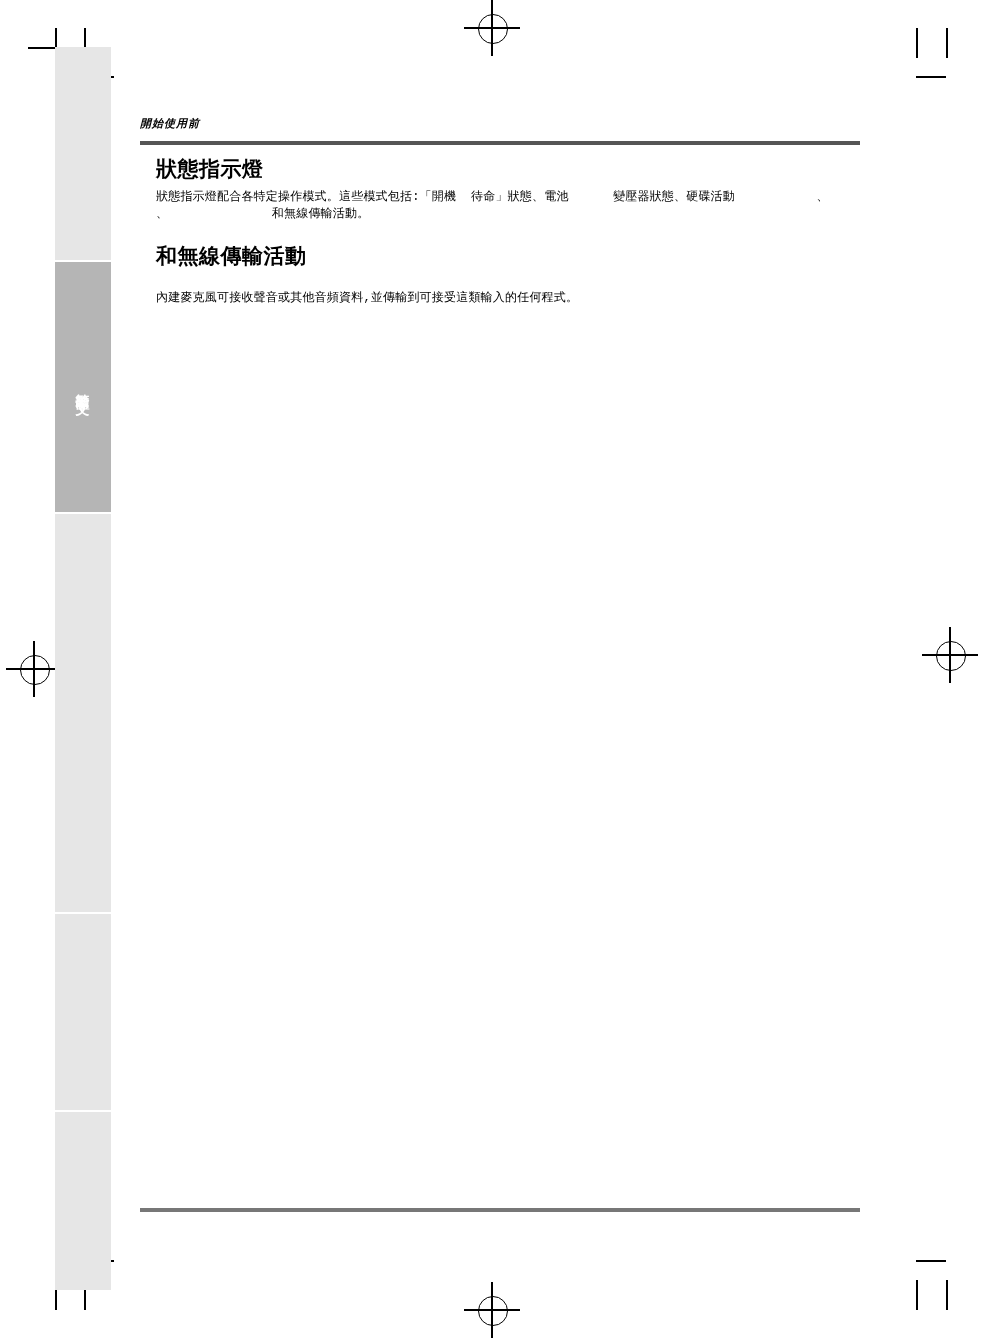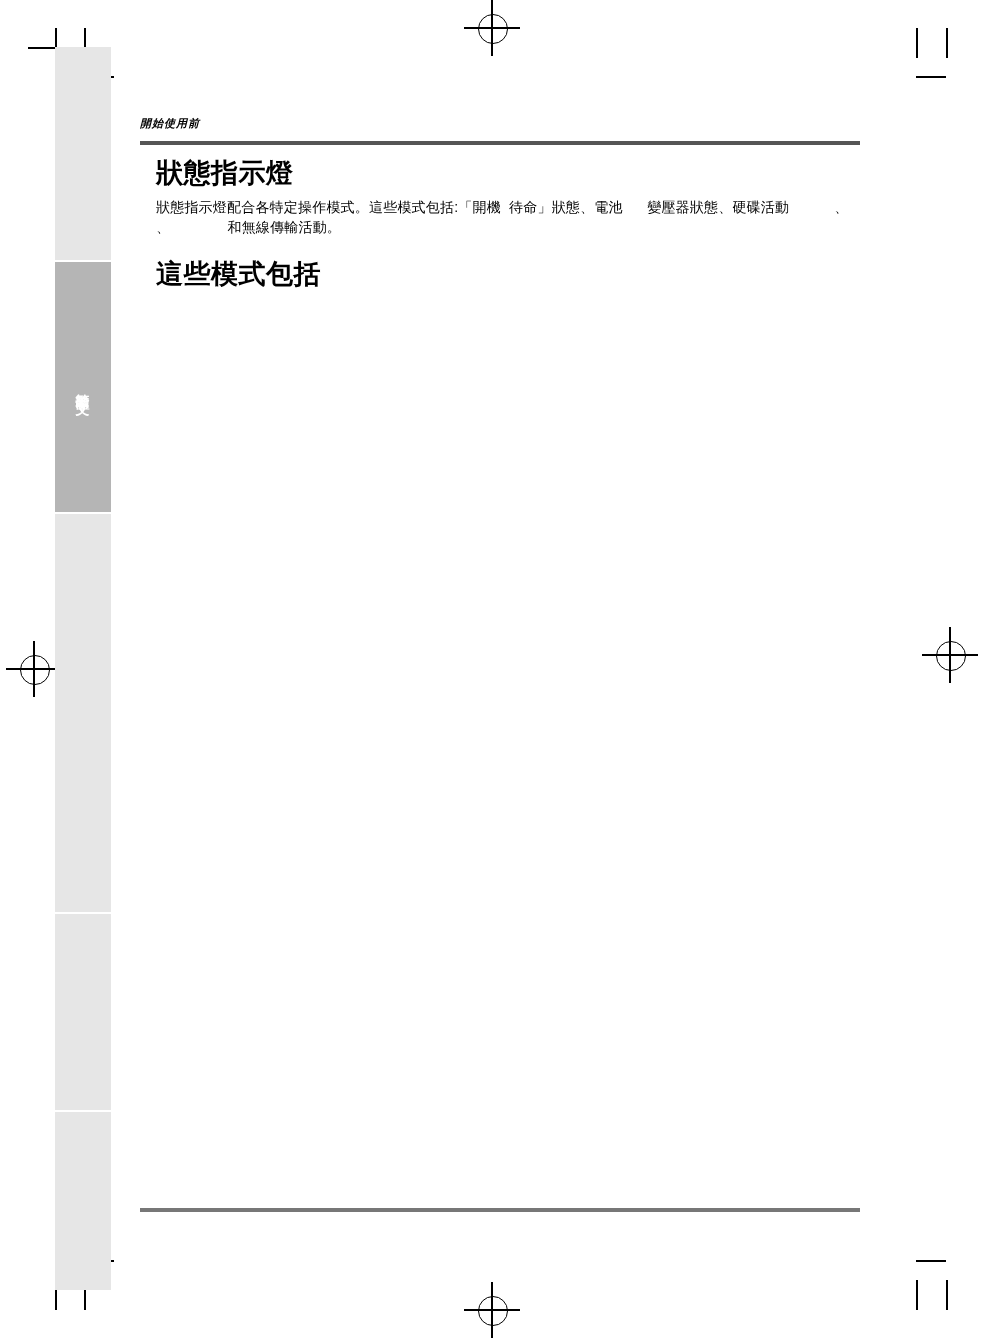--- a/index.html
+++ b/index.html
@@ -103,28 +103,28 @@
   }
 
   .content {
     position: absolute;
     left: 140px;
     top: 155px;
     width: 724px;
   }
   h2.sec {
     font-family: "DejaVu Sans", sans-serif;
-    font-size: 27px;
+    font-size: 21px;
     font-weight: bold;
     margin: 0 0 6px 16px;
     letter-spacing: 0.5px;
   }
   p.body {
-    font-family: Liberation Sans, sans-serif;
-    font-size: 14px;
+    font-family: Liberation Mono, monospace;
+    font-size: 12px;
     line-height: 1.45;
     margin: 0 8px 4px 16px;
     letter-spacing: 0.2px;
   }
   p.body.indent-wrap {
     white-space: pre-wrap;
   }
   .gap { height: 14px; }
 </style>
 </head>
@@ -177,21 +177,22 @@
   <div class="header-text">開始使用前</div>
   <div class="header-rule"></div>
 
   <div class="content">
 
     <h2 class="sec">狀態指示燈</h2>
     <p class="body indent-wrap">狀態指示燈配合各特定操作模式。這些模式包括:「開機  待命」狀態、電池      變壓器狀態、硬碟活動           、           、              和無線傳輸活動。</p>
 
     <div class="gap"></div>
 
-    <h2 class="sec">這些模式包括</h2>
+    <h2 class="sec">和無線傳輸活動</h2>
 
     <div class="gap"></div>
 
+    <p class="body">內建麥克風可接收聲音或其他音頻資料,並傳輸到可接受這類輸入的任何程式。</p>
 
   </div>
 
   <div class="footer-rule"></div>
 </div>
 
 </body></html>

